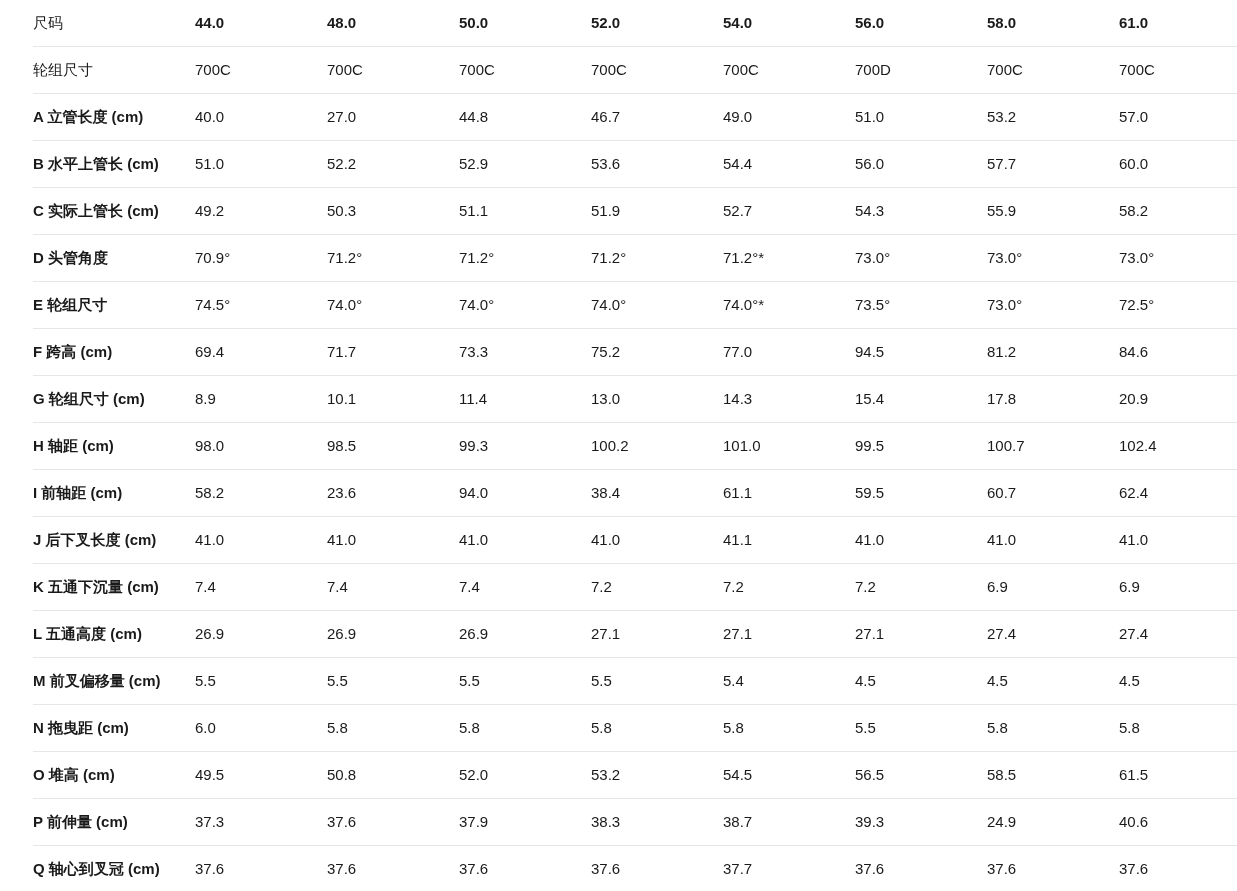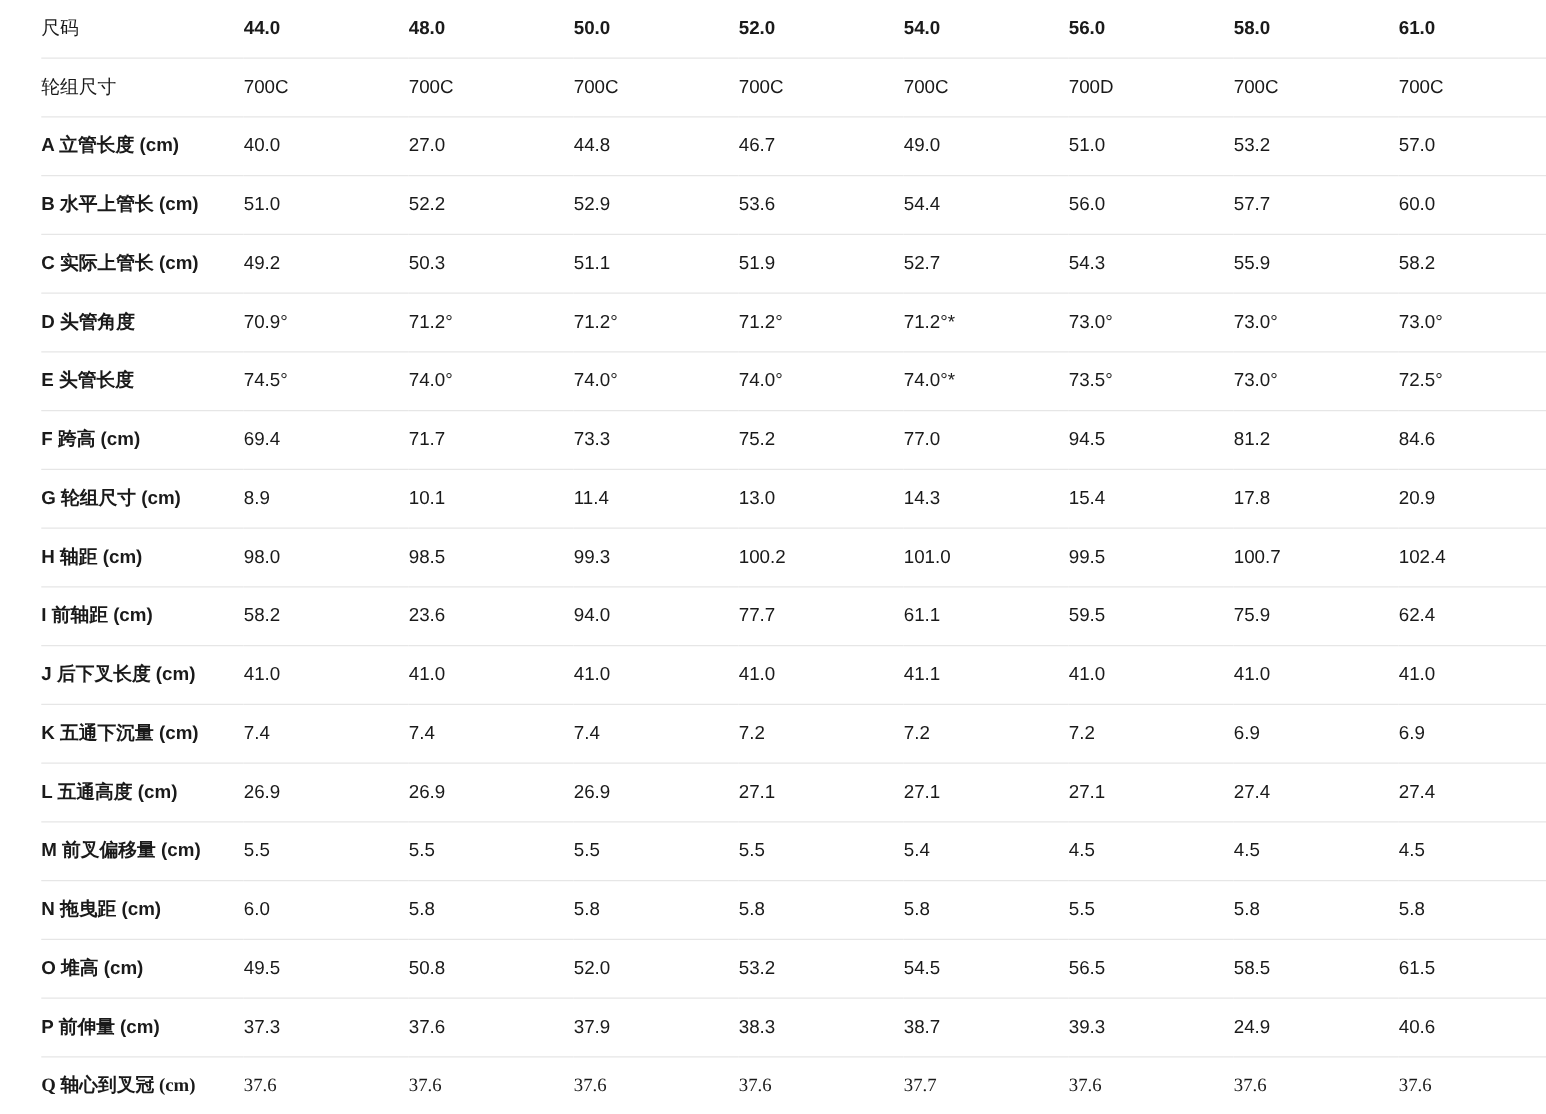--- a/index.html
+++ b/index.html
@@ -52,21 +52,20 @@
     border: 0;
     border-bottom: 1px solid #e6e6e6;
     white-space: nowrap;
     height: 46px;
   }
 
   
   table.geo tr:last-child th,
   table.geo tr:last-child td {
     border-bottom: 1px solid #e6e6e6;
-    font-family: Liberation Serif, serif;
   }
 
   
   table.geo tr.header-row td.data-cell,
   table.geo tr.header-row th.data-cell {
     font-weight: 700;
   }
   table.geo tr.header-row th.label-cell {
     font-weight: 400;
   }
@@ -163,21 +162,21 @@
           <td class="data-cell">70.9°</td>
           <td class="data-cell">71.2°</td>
           <td class="data-cell">71.2°</td>
           <td class="data-cell">71.2°</td>
           <td class="data-cell">71.2°*</td>
           <td class="data-cell">73.0°</td>
           <td class="data-cell">73.0°</td>
           <td class="data-cell">73.0°</td>
         </tr>
         <tr class="measure-row">
-          <th class="label-cell">E 头管长度</th>
+          <th class="label-cell">E 轮组尺寸</th>
           <td class="data-cell">74.5°</td>
           <td class="data-cell">74.0°</td>
           <td class="data-cell">74.0°</td>
           <td class="data-cell">74.0°</td>
           <td class="data-cell">74.0°*</td>
           <td class="data-cell">73.5°</td>
           <td class="data-cell">73.0°</td>
           <td class="data-cell">72.5°</td>
         </tr>
         <tr class="measure-row">
@@ -211,24 +210,24 @@
           <td class="data-cell">101.0</td>
           <td class="data-cell">99.5</td>
           <td class="data-cell">100.7</td>
           <td class="data-cell">102.4</td>
         </tr>
         <tr class="measure-row">
           <th class="label-cell">I 前轴距 (cm)</th>
           <td class="data-cell">58.2</td>
           <td class="data-cell">23.6</td>
           <td class="data-cell">94.0</td>
-          <td class="data-cell">77.7</td>
+          <td class="data-cell">38.4</td>
           <td class="data-cell">61.1</td>
           <td class="data-cell">59.5</td>
-          <td class="data-cell">75.9</td>
+          <td class="data-cell">60.7</td>
           <td class="data-cell">62.4</td>
         </tr>
         <tr class="measure-row">
           <th class="label-cell">J 后下叉长度 (cm)</th>
           <td class="data-cell">41.0</td>
           <td class="data-cell">41.0</td>
           <td class="data-cell">41.0</td>
           <td class="data-cell">41.0</td>
           <td class="data-cell">41.1</td>
           <td class="data-cell">41.0</td>

